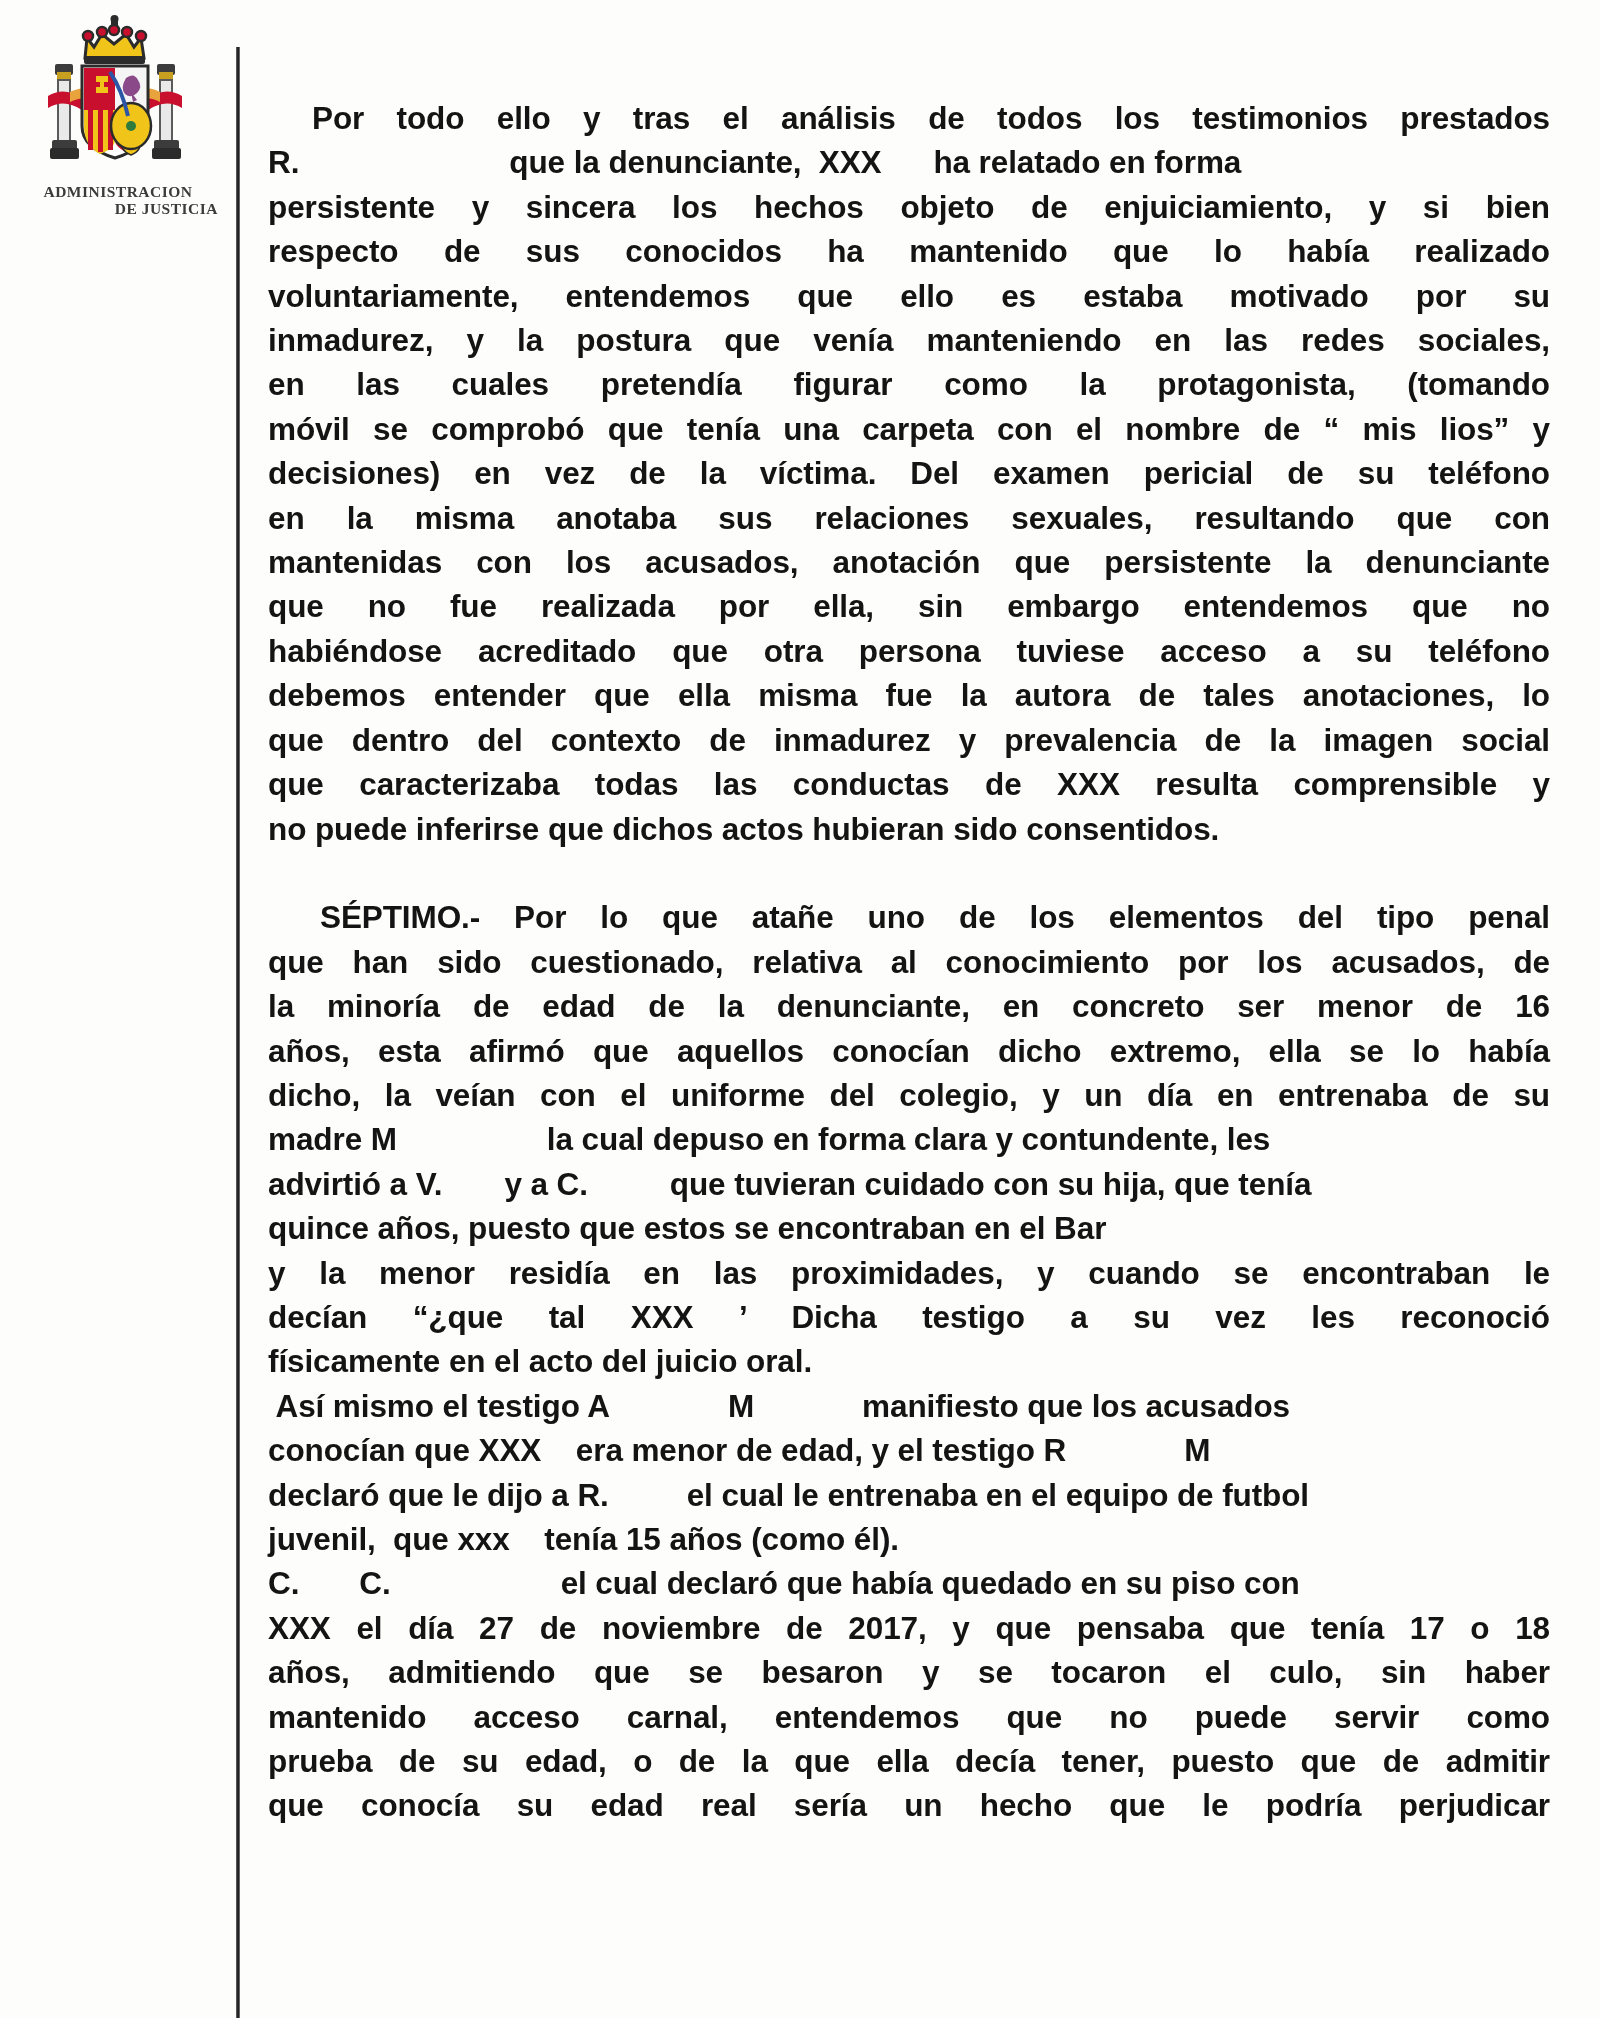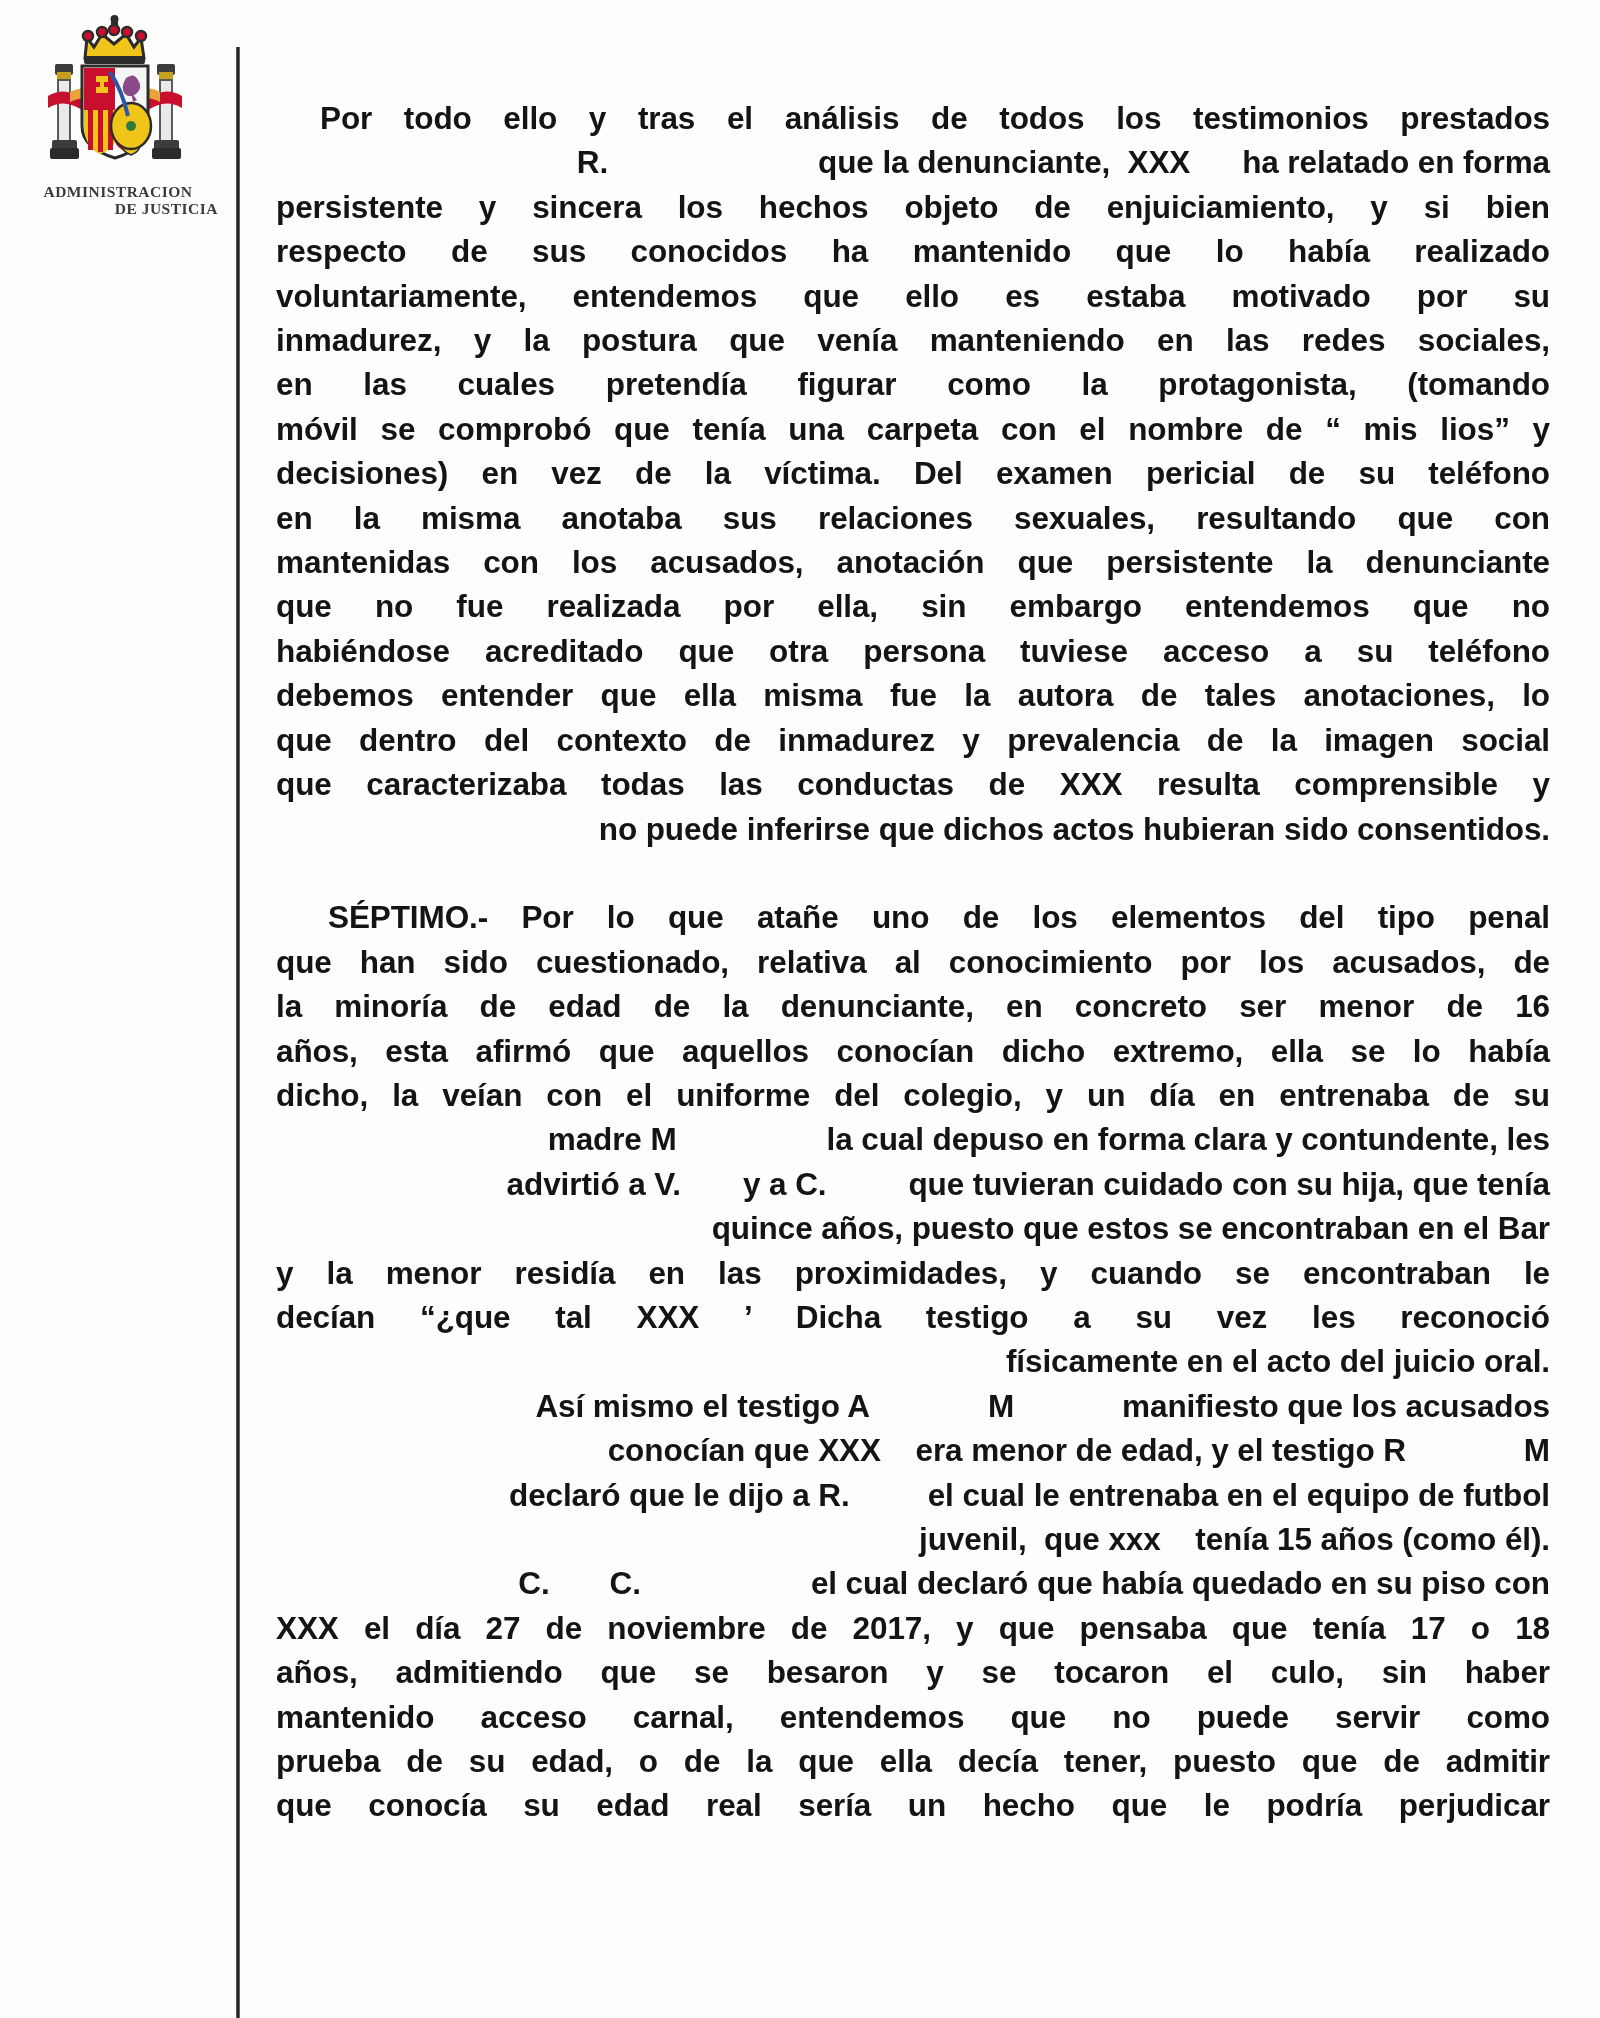--- a/index.html
+++ b/index.html
@@ -60,30 +60,29 @@
 
   
   .body-col {
     position: absolute;
     left: 268px;
     top: 96px;
     width: 1282px;
   }
 
   
-  .lines { position: relative; margin-left: 8px; }
+  .lines { position: relative; }
   .ln {
     display: block;
     font-size: 31.5px;
     font-weight: bold;
     line-height: 44.4px;
     color: #141414;
     white-space: pre;
     letter-spacing: -0.1px;
-    text-align: right;
   }
   .ln.just {
     white-space: normal;
     text-align: justify;
     text-align-last: justify;
   }
   .redact {
     display: inline-block;
     background: transparent;
   }

